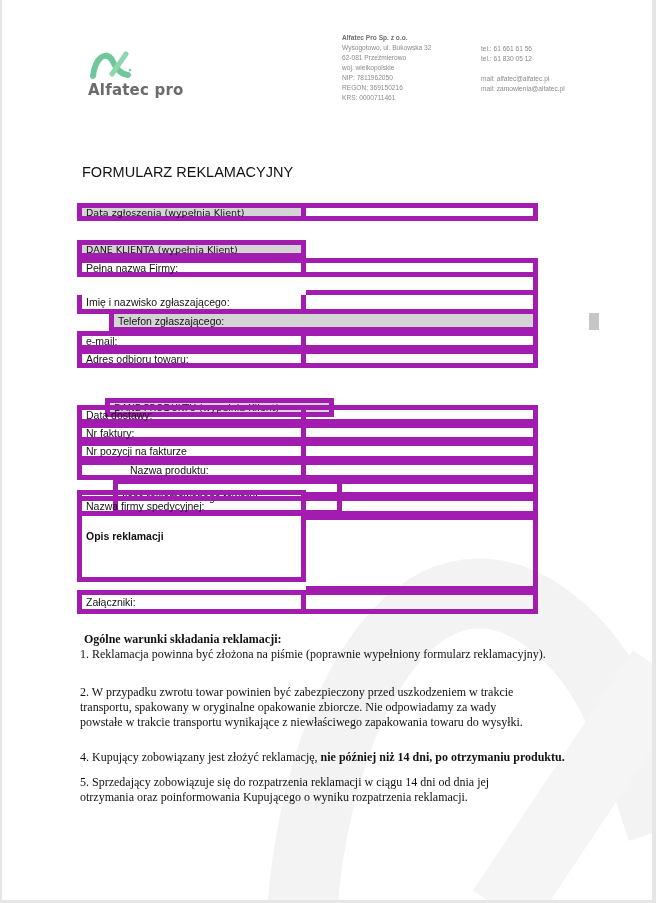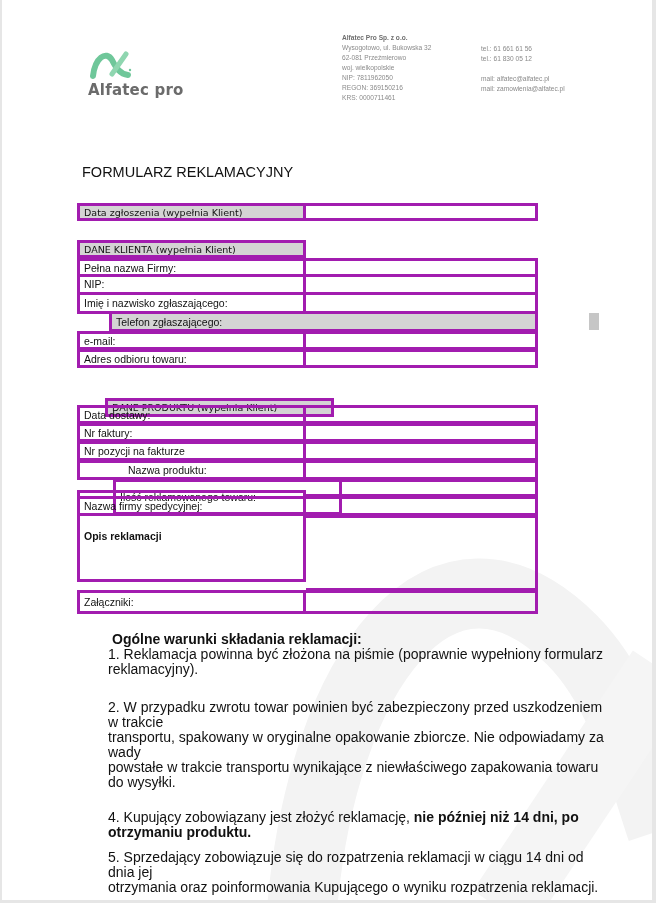--- a/index.html
+++ b/index.html
@@ -37,25 +37,25 @@
 
     .cell {
       position: absolute; box-sizing: border-box;
       font-size: 10.5px; color: #111; padding-left: 4px;
       display: flex; align-items: center; white-space: nowrap;
     }
     .lbl { left: 75px; width: 229px; }
     .val { left: 304px; width: 232px; }
     .gray { background: #d4d4d4; }
     .hdr { font-family: "DejaVu Sans", sans-serif; font-size: 9.5px; }
-    .bord { border: 3px solid #a21caf; }
+    .bord { border: 5px solid #a21caf; }
 
     .conditions {
       position: absolute; left: 78px; top: 632px; width: 500px;
-      font-family: Liberation Sans, sans-serif; font-size: 14px; color: #111; line-height: 15px; margin-left: 28px;
+      font-family: Liberation Serif, serif; font-size: 12px; color: #111; line-height: 15px;
     }
     .conditions .head { font-weight: bold; padding-left: 4px; }
     .conditions p { margin: 0; }
     .conditions .spacer { height: 15px; }
     .conditions .spacer-s { height: 10px; }
     .marker {
       position: absolute; left: 587px; top: 313px; width: 10px; height: 17px; background: #c6c6c6;
     }
   </style>
 </head>
@@ -96,21 +96,20 @@
   </div>
 
   <div class="title">FORMULARZ REKLAMACYJNY</div>
 
   <div class="cell lbl gray hdr bord" style="top:203px;height:18px;">Data zgłoszenia (wypełnia Klient)</div>
   <div class="cell val bord" style="top:203px;height:18px;border-left:none;"></div>
 
   <div class="cell lbl gray hdr bord" style="top:240px;height:18px;">DANE KLIENTA (wypełnia Klient)</div>
   <div class="cell lbl bord" style="top:258px;height:19px;">Pełna nazwa Firmy:</div>
   <div class="cell val bord" style="top:258px;height:19px;border-left:none;"></div>
-  <div class="cell lbl bord" style="top:276px;height:19px;border-top:none;">NIP:</div>
   <div class="cell val bord" style="top:276px;height:19px;border-left:none;border-top:none;"></div>
   <div class="cell lbl bord" style="top:295px;height:19px;border-top:none;">Imię i nazwisko zgłaszającego:</div>
   <div class="cell val bord" style="top:295px;height:19px;border-left:none;border-top:none;"></div>
   <div class="cell lbl bord gray" style="top:314px;height:18px;border-top:none;margin-left:32px;">Telefon zgłaszającego:</div>
   <div class="cell val bord gray" style="top:314px;height:18px;border-left:none;border-top:none;"></div>
   <div class="cell lbl bord" style="top:331px;height:19px;">e-mail:</div>
   <div class="cell val bord" style="top:331px;height:19px;border-left:none;"></div>
   <div class="cell lbl bord" style="top:349px;height:19px;">Adres odbioru towaru:</div>
   <div class="cell val bord" style="top:349px;height:19px;border-left:none;"></div>
 

